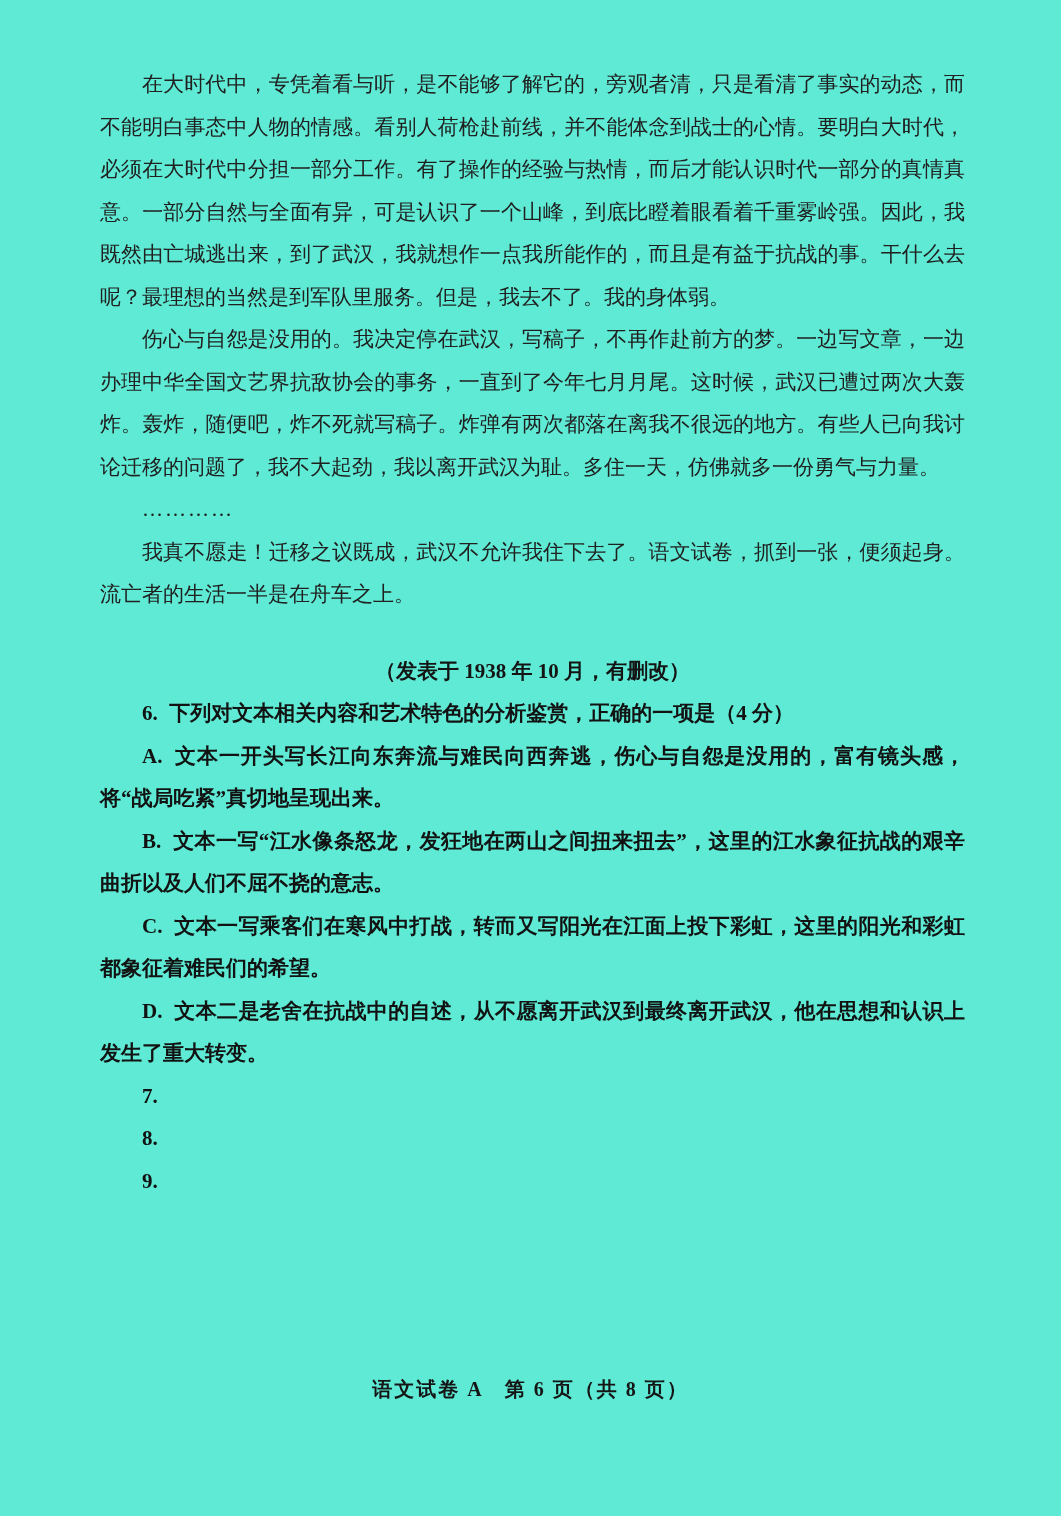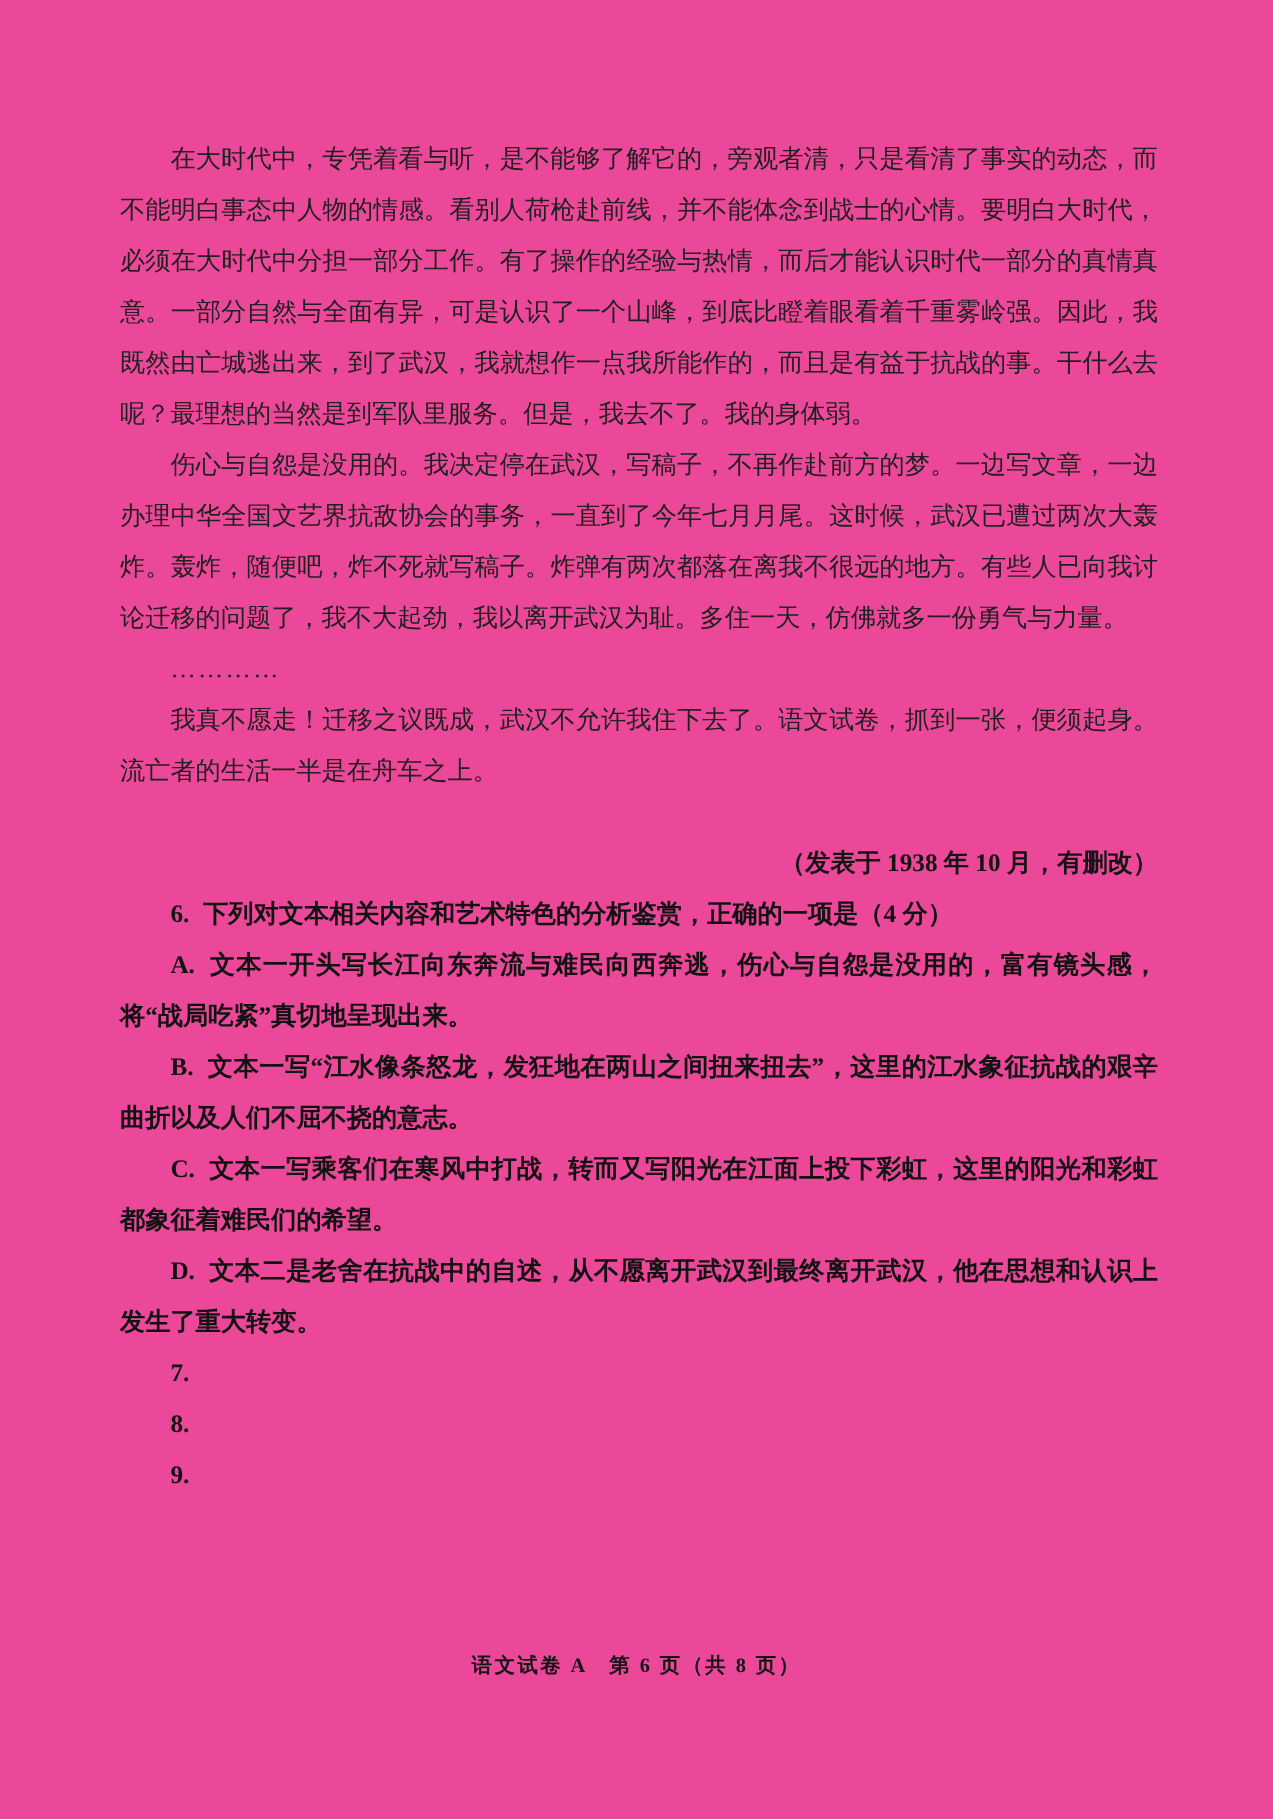--- a/index.html
+++ b/index.html
@@ -1,46 +1,46 @@
 <!DOCTYPE html>
 <html><head>
 <meta charset="utf-8">
 <style>
   html, body { margin: 0; padding: 0; background: #ffffff; }
   .page {
     position: relative;
     width: 1061px;
     height: 1516px;
     margin: 0 auto;
-    background: #ec4899;
+    background: #5eead4;
     box-sizing: border-box;
-    padding: 111px 96px 0 100px;
+    padding: 63px 96px 0 100px;
     font-family: "Liberation Serif", "DejaVu Serif", serif;
     color: #1a1a1a;
     overflow: hidden;
   }
   p { margin: 0; font-size: 21px; line-height: 42.5px; text-align: justify; }
   .indent { text-indent: 2em; }
   .passage { color: #202020; font-weight: 500; }
   .ellipsis-line { letter-spacing: 2px; }
   .attribution {
-    text-align: right;
+    text-align: center;
     margin-top: 34px;
     font-weight: bold;
     color: #141414;
   }
   .print { font-weight: bold; color: #121212; }
   .q-label { margin-right: 0.55em; }
   .footer {
     position: absolute;
     left: 0;
     top: 1376px;
     width: 1061px;
     text-align: center;
-    font-size: 17px;
+    font-size: 20px;
     font-weight: bold;
     color: #151515;
     letter-spacing: 2px;
   }
 </style>
 </head>
 <body>
 
 <div class="page">
 

